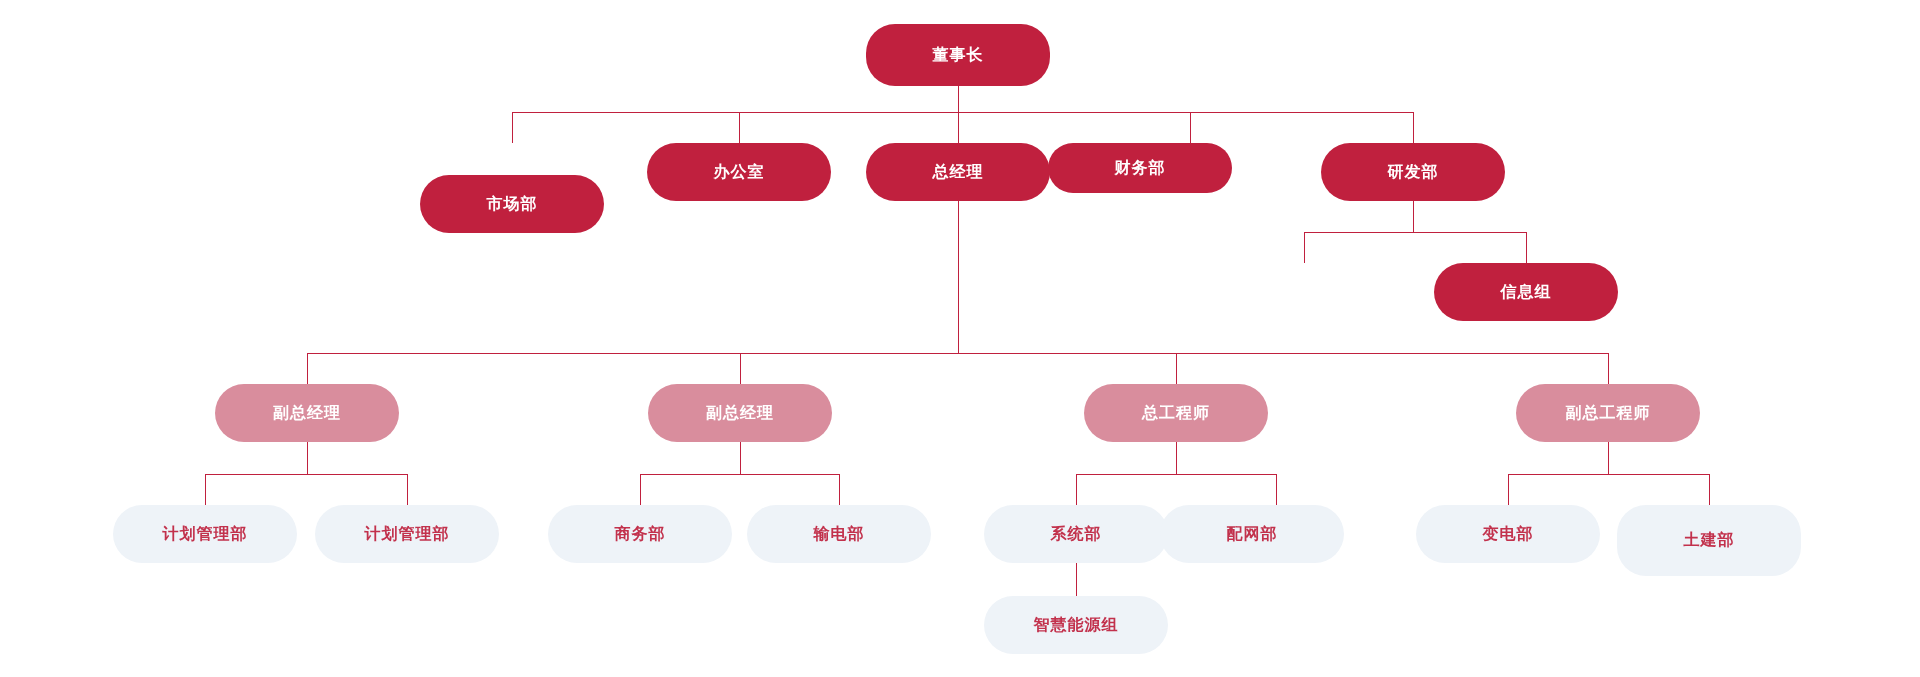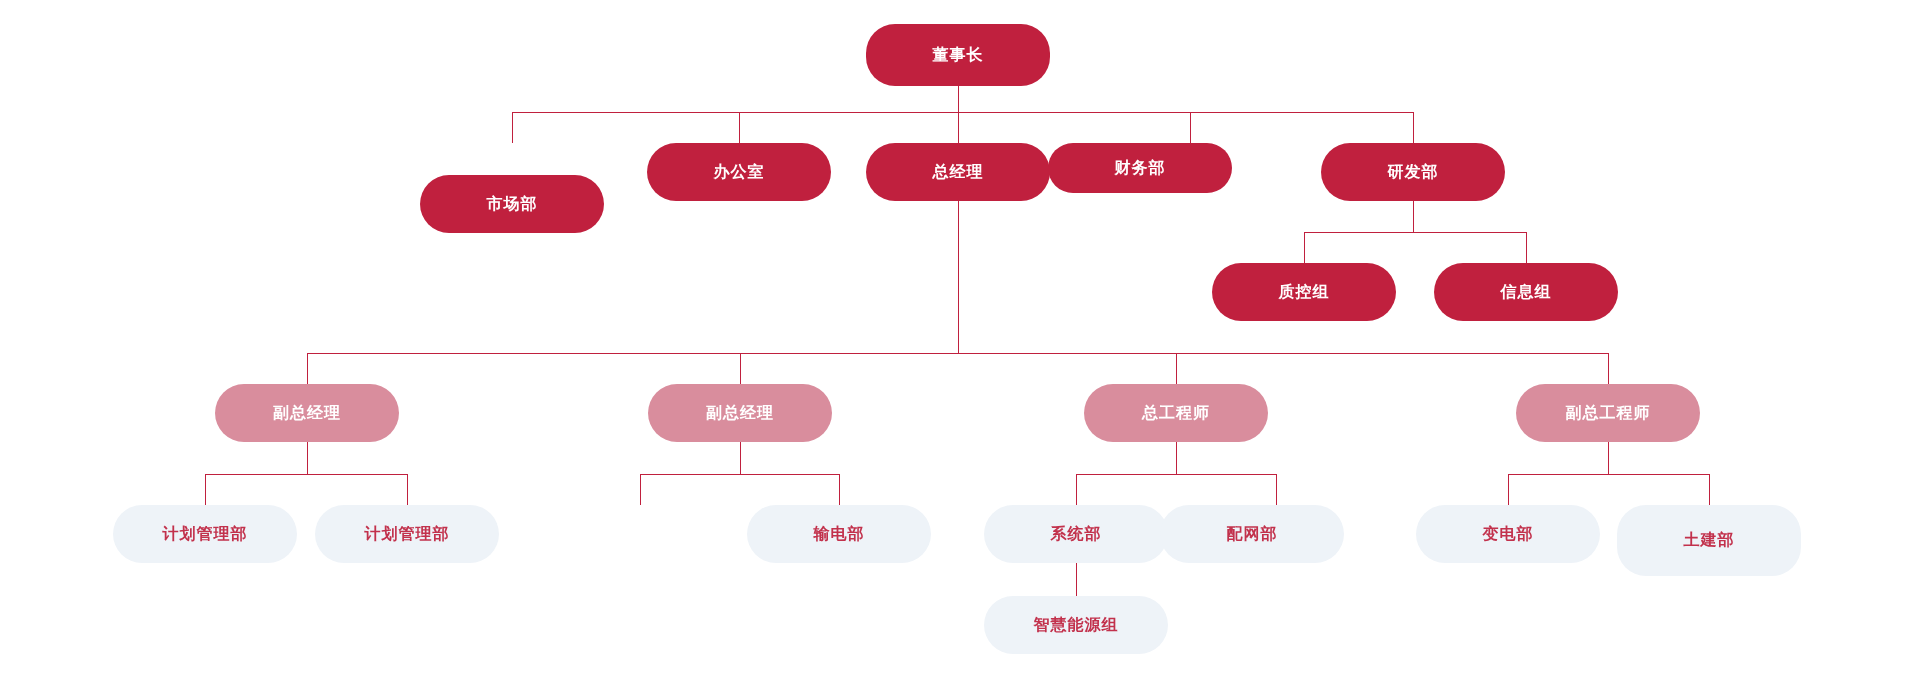--- a/index.html
+++ b/index.html
@@ -86,27 +86,27 @@
     <div class="edge v" style="left: 1508px; top: 474px; height: 31px;"></div>
     <div class="edge v" style="left: 1709px; top: 474px; height: 31px;"></div>
     <div class="edge v" style="left: 1076px; top: 563px; height: 2px;"></div>
     <div class="edge v" style="left: 1076px; top: 565px; height: 31px;"></div>
     <div class="node primary" style="left: 866px; top: 24px; width: 184px; height: 62px;">董事长</div>
     <div class="node primary" style="left: 420px; top: 143px; width: 184px; height: 58px; margin-top: 32px;">市场部</div>
     <div class="node primary" style="left: 647px; top: 143px; width: 184px; height: 58px;">办公室</div>
     <div class="node primary" style="left: 866px; top: 143px; width: 184px; height: 58px;">总经理</div>
     <div class="node primary" style="left: 1048px; top: 143px; width: 184px; height: 50px;">财务部</div>
     <div class="node primary" style="left: 1321px; top: 143px; width: 184px; height: 58px;">研发部</div>
-    <div class="node primary" style="left: 1212px; top: 263px; width: 184px; height: 58px;">质控组</div>
     <div class="node primary" style="left: 1434px; top: 263px; width: 184px; height: 58px;">信息组</div>
     <div class="node secondary" style="left: 215px; top: 384px; width: 184px; height: 58px;">副总经理</div>
     <div class="node secondary" style="left: 648px; top: 384px; width: 184px; height: 58px;">副总经理</div>
     <div class="node secondary" style="left: 1084px; top: 384px; width: 184px; height: 58px;">总工程师</div>
     <div class="node secondary" style="left: 1516px; top: 384px; width: 184px; height: 58px;">副总工程师</div>
     <div class="node leaf" style="left: 113px; top: 505px; width: 184px; height: 58px;">计划管理部</div>
     <div class="node leaf" style="left: 315px; top: 505px; width: 184px; height: 58px; text-align: right;">计划管理部</div>
+    <div class="node leaf" style="left: 548px; top: 505px; width: 184px; height: 58px;">商务部</div>
     <div class="node leaf" style="left: 747px; top: 505px; width: 184px; height: 58px; text-align: center;">输电部</div>
     <div class="node leaf" style="left: 984px; top: 505px; width: 184px; height: 58px;">系统部</div>
     <div class="node leaf" style="left: 1160px; top: 505px; width: 184px; height: 58px;">配网部</div>
     <div class="node leaf" style="left: 1416px; top: 505px; width: 184px; height: 58px;">变电部</div>
     <div class="node leaf" style="left: 1617px; top: 505px; width: 184px; height: 71px;">土建部</div>
     <div class="node leaf" style="left: 984px; top: 596px; width: 184px; height: 58px;">智慧能源组</div>
   </div>
 
 </body></html>

